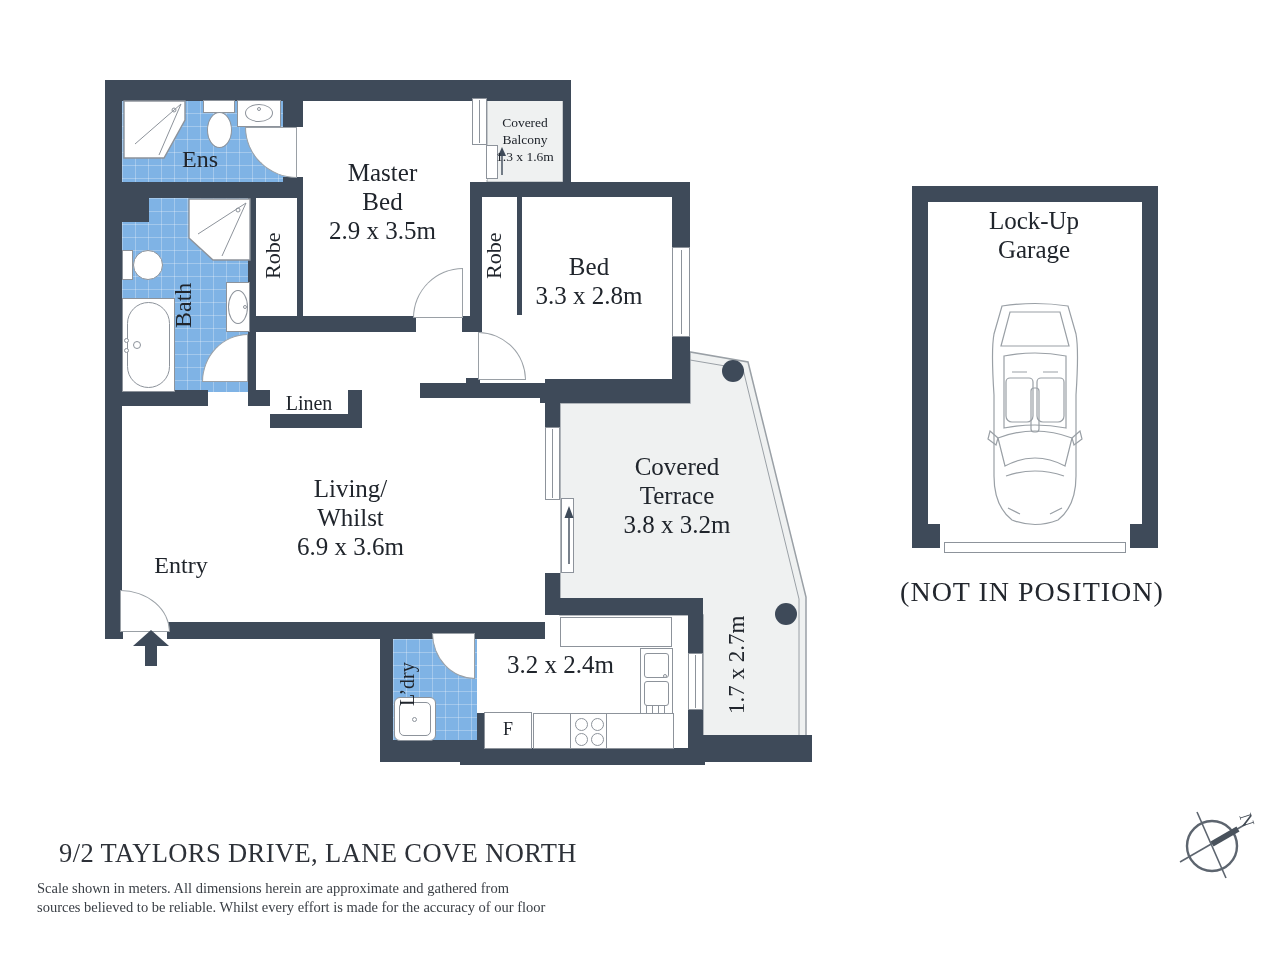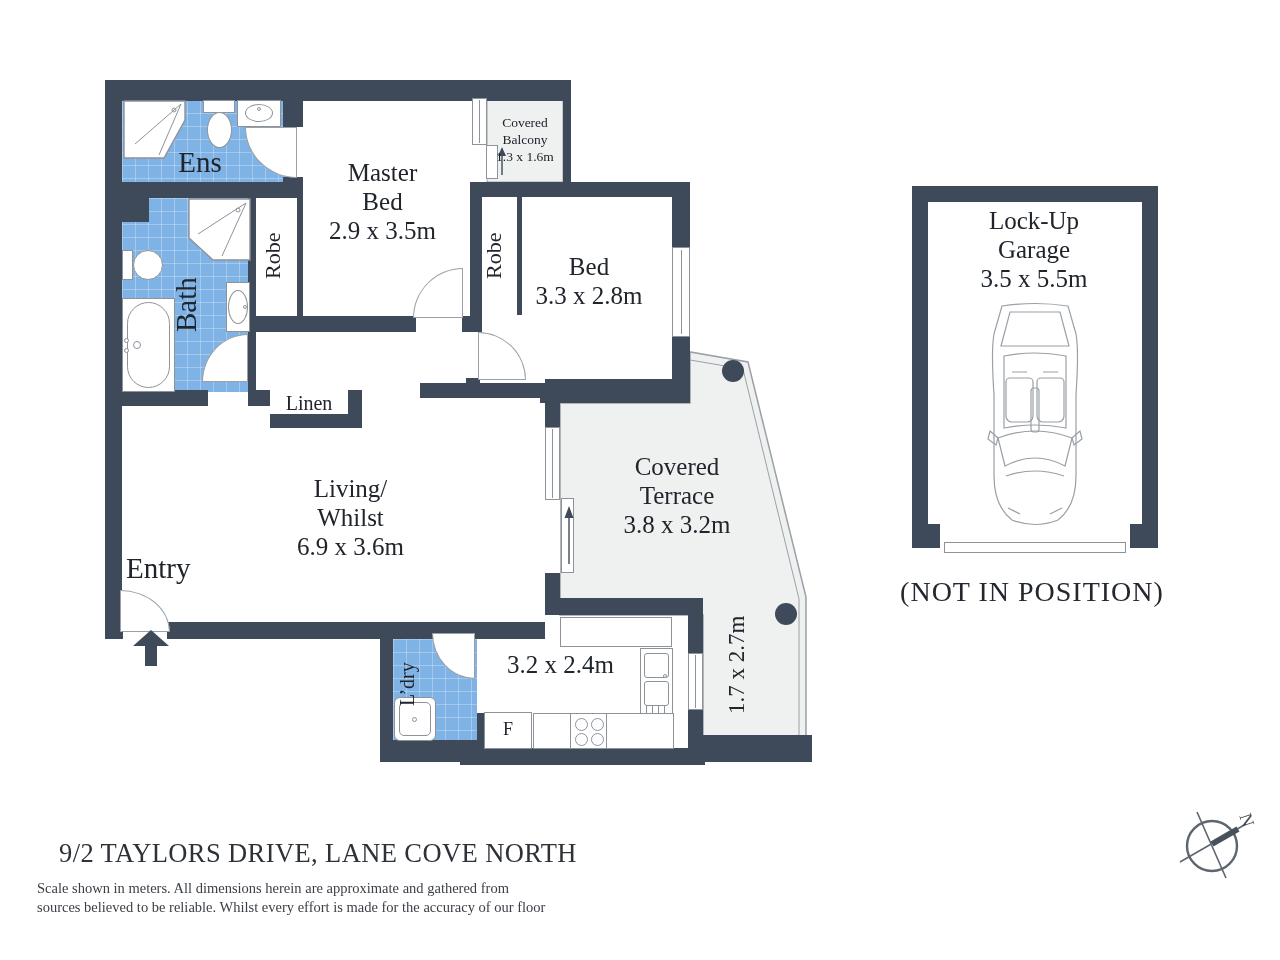--- a/index.html
+++ b/index.html
@@ -20,21 +20,21 @@
        display:flex;align-items:center;justify-content:center;}
   .win i{display:block;background:#8d939b;}
   .win.v i{width:1px;height:96%;}
   .arc{position:absolute;background:#fff;border:1.3px solid #9aa0a6;box-sizing:border-box;}
   .arc-tl{border-top-left-radius:100%;}
   .arc-tr{border-top-right-radius:100%;}
   .arc-bl{border-bottom-left-radius:100%;}
   .col{position:absolute;width:22px;height:22px;border-radius:50%;background:#3E4A59;}
   .label{position:absolute;text-align:center;line-height:1.16;color:#20252c;}
   .vtext{writing-mode:vertical-rl;transform:rotate(180deg);text-align:center;}
-  .lbl24{font-size:29px;}
+  .lbl24{font-size:24px;}
   .lbl25{font-size:25px;}
   .lbl22{font-size:22px;}
   .lbl21{font-size:20px;}
   .lbl13{font-size:13.5px;line-height:1.25;}
   .addr{position:absolute;font-size:26.5px;color:#2d3138;letter-spacing:.4px;}
   .disc{position:absolute;font-size:14.5px;line-height:19.5px;color:#3a3f45;}
   .note{position:absolute;font-size:28px;letter-spacing:1px;text-align:center;color:#23272e;}
   svg{position:absolute;overflow:visible;}
 </style>
 </head>
@@ -197,42 +197,41 @@
     <div>Bed</div>
     <div>3.3 x 2.8m</div>
   </div>
   <div class="label vtext lbl24" style="left:170px;top:250px;width:40px;height:110px;">Bath</div>
   <div class="label lbl21" style="left:270px;top:392px;width:78px;">Linen</div>
   <div class="label lbl25" style="left:248px;top:474px;width:205px;">
     <div>Living/</div>
     <div>Whilst</div>
     <div>6.9 x 3.6m</div>
   </div>
-  <div class="label lbl24" style="left:126px;top:552px;width:110px;text-align:left;">Entry</div>
+  <div class="label lbl24" style="left:126px;top:552px;width:110px;text-align:center;">Entry</div>
   <div class="label vtext lbl21" style="left:396px;top:638px;width:32px;height:92px;">L’dry</div>
   <div class="label lbl25" style="left:468px;top:650px;width:185px;">
     <div>3.2 x 2.4m</div>
   </div>
   <div class="label lbl25" style="left:588px;top:452px;width:178px;">
     <div>Covered</div>
     <div>Terrace</div>
     <div>3.8 x 3.2m</div>
   </div>
   <div class="label vtext" style="left:724px;top:592px;width:44px;height:145px;font-size:23px;">1.7 x 2.7m</div>
 
   <div class="wall" style="left:912px;top:186px;width:246px;height:16px;"></div>
   <div class="wall" style="left:912px;top:186px;width:16px;height:362px;"></div>
   <div class="wall" style="left:1142px;top:186px;width:16px;height:362px;"></div>
   <div class="wall" style="left:912px;top:524px;width:28px;height:24px;"></div>
   <div class="wall" style="left:1130px;top:524px;width:28px;height:24px;"></div>
   <div class="win" style="left:944px;top:542px;width:182px;height:11px;"></div>
   <div class="label lbl25" style="left:938px;top:206px;width:192px;">
     <div>Lock-Up</div>
     <div>Garage</div>
-    <div>3.5 x 5.5m</div>
   </div>
   <svg style="left:980px;top:300px;width:110px;height:230px;" viewBox="0 0 110 230">
     <g stroke="#9aa0a6" stroke-width="1.2" fill="none">
       <path d="M22,6 Q55,1 88,6 L96,34 Q99,50 96,95 L96,176 Q96,206 78,220 Q55,229 32,220 Q14,206 14,176 L14,95 Q11,50 14,34 Z" fill="#fff"></path>
       <path d="M30,12 L80,12 L89,46 L21,46 Z"></path>
       <path d="M24,56 Q55,50 86,56 L86,128 Q55,122 24,128 Z"></path>
       <path d="M30,78 h19 a4,4 0 0 1 4,4 v34 a6,6 0 0 1 -6,6 h-15 a6,6 0 0 1 -6,-6 v-34 a4,4 0 0 1 4,-4 z"></path>
       <path d="M61,78 h19 a4,4 0 0 1 4,4 v34 a6,6 0 0 1 -6,6 h-15 a6,6 0 0 1 -6,-6 v-34 a4,4 0 0 1 4,-4 z"></path>
       <path d="M32,72 h15 M63,72 h15"></path>
       <rect x="51" y="88" width="8" height="44" rx="3"></rect>

